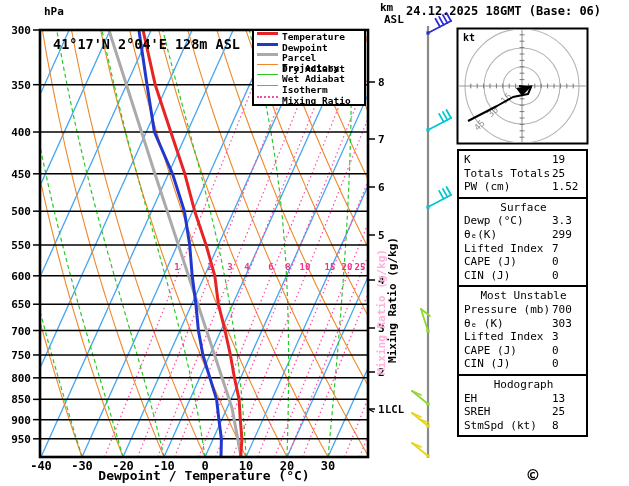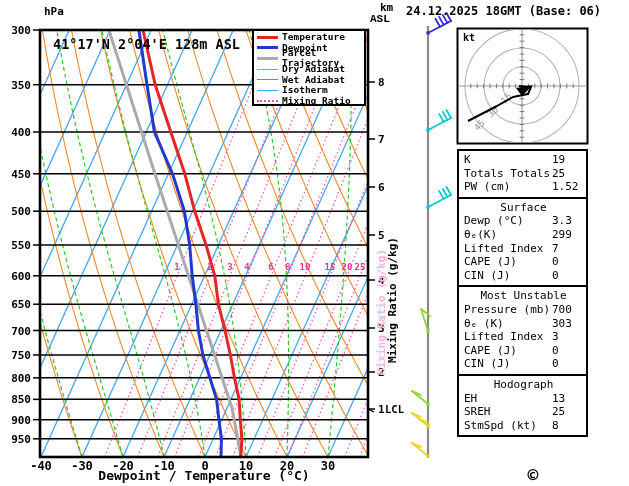--- a/index.html
+++ b/index.html
@@ -6,21 +6,21 @@
   .wrap{position:relative;width:629px;height:486px;background:#fff;overflow:hidden;
         font-family:"DejaVu Sans Mono",monospace;color:#000;}
   .abs{position:absolute;white-space:nowrap;}
   #chart{position:absolute;left:0;top:0;}
   svg text{font-family:"DejaVu Sans Mono",monospace;}
   .hdr-unit{font-size:11px;font-weight:bold;}
   .hdr-title{font-size:13.5px;font-weight:bold;margin-top:32px;}
   .hdr-date{font-size:12px;font-weight:bold;}
   .legendbox{position:absolute;left:252px;top:29px;width:114px;height:77px;
     border:2px solid #000;background:#fff;padding:1px 0 0 2px;box-sizing:border-box;}
-  .lrow{display:flex;align-items:center;height:10.6px;}
+  .lrow{display:flex;height:10.6px;}
   .lswatch{width:21px;margin:0 4px 0 1px;flex:0 0 auto;}
   .llabel{font-size:9.5px;font-weight:bold;line-height:10px;}
   .panel{position:absolute;left:457px;top:151px;width:131px;}
   .pgroup{border:2px solid #000;margin-top:-2px;background:#fff;padding:2px 0 3px 0;}
   .prow{display:flex;height:13.6px;line-height:13.8px;font-size:11px;padding:0 3px 0 5px;}
   .prow .lbl{width:88px;white-space:nowrap;overflow:visible;}
   .prow .val{white-space:nowrap;}
   .ptitle{text-align:center;justify-content:center;}
   .copyright{position:absolute;left:441px;top:464px;width:184px;text-align:center;
     font-size:18px;font-weight:bold;}
@@ -280,21 +280,21 @@
     <text x="204" y="480" text-anchor="middle" font-size="13" font-weight="bold">Dewpoint / Temperature (°C)</text>
     <text x="396" y="300" text-anchor="middle" font-size="11" font-weight="bold" transform="rotate(-90 396 300)">Mixing Ratio (g/kg)</text>
     <text x="385" y="312" text-anchor="middle" font-size="11" font-weight="bold" fill="#ffb0de" transform="rotate(-90 385 312)">Mixing Ratio (g/kg)</text>
     <text x="385" y="413" font-size="10.5" font-weight="bold">LCL</text>
     <text x="463" y="41" font-size="10" font-weight="bold">kt</text>
   </svg>
 
   <div class="abs hdr-unit" style="left:8px;top:5px;padding-left:36px;">hPa</div>
   <div class="abs hdr-title" style="left:53px;top:4px;">41°17'N 2°04'E 128m ASL</div>
   <div class="abs hdr-unit" style="left:380px;top:1px;">km</div>
-  <div class="abs hdr-unit" style="left:370px;top:13px;font-family:Liberation Mono, monospace;">ASL</div>
+  <div class="abs hdr-unit" style="left:384px;top:13px;">ASL</div>
   <div class="abs hdr-date" style="left:406px;top:4px;">24.12.2025 18GMT (Base: 06)</div>
 
   <div class="legendbox" id="legend">
       <div class="lrow">
         <div class="lswatch" style="border-top: 3px solid rgb(230, 36, 36);"></div>
         <span class="llabel">Temperature</span>
       </div>
       <div class="lrow">
         <div class="lswatch" style="border-top: 3px solid rgb(34, 56, 204);"></div>
         <span class="llabel">Dewpoint</span>

